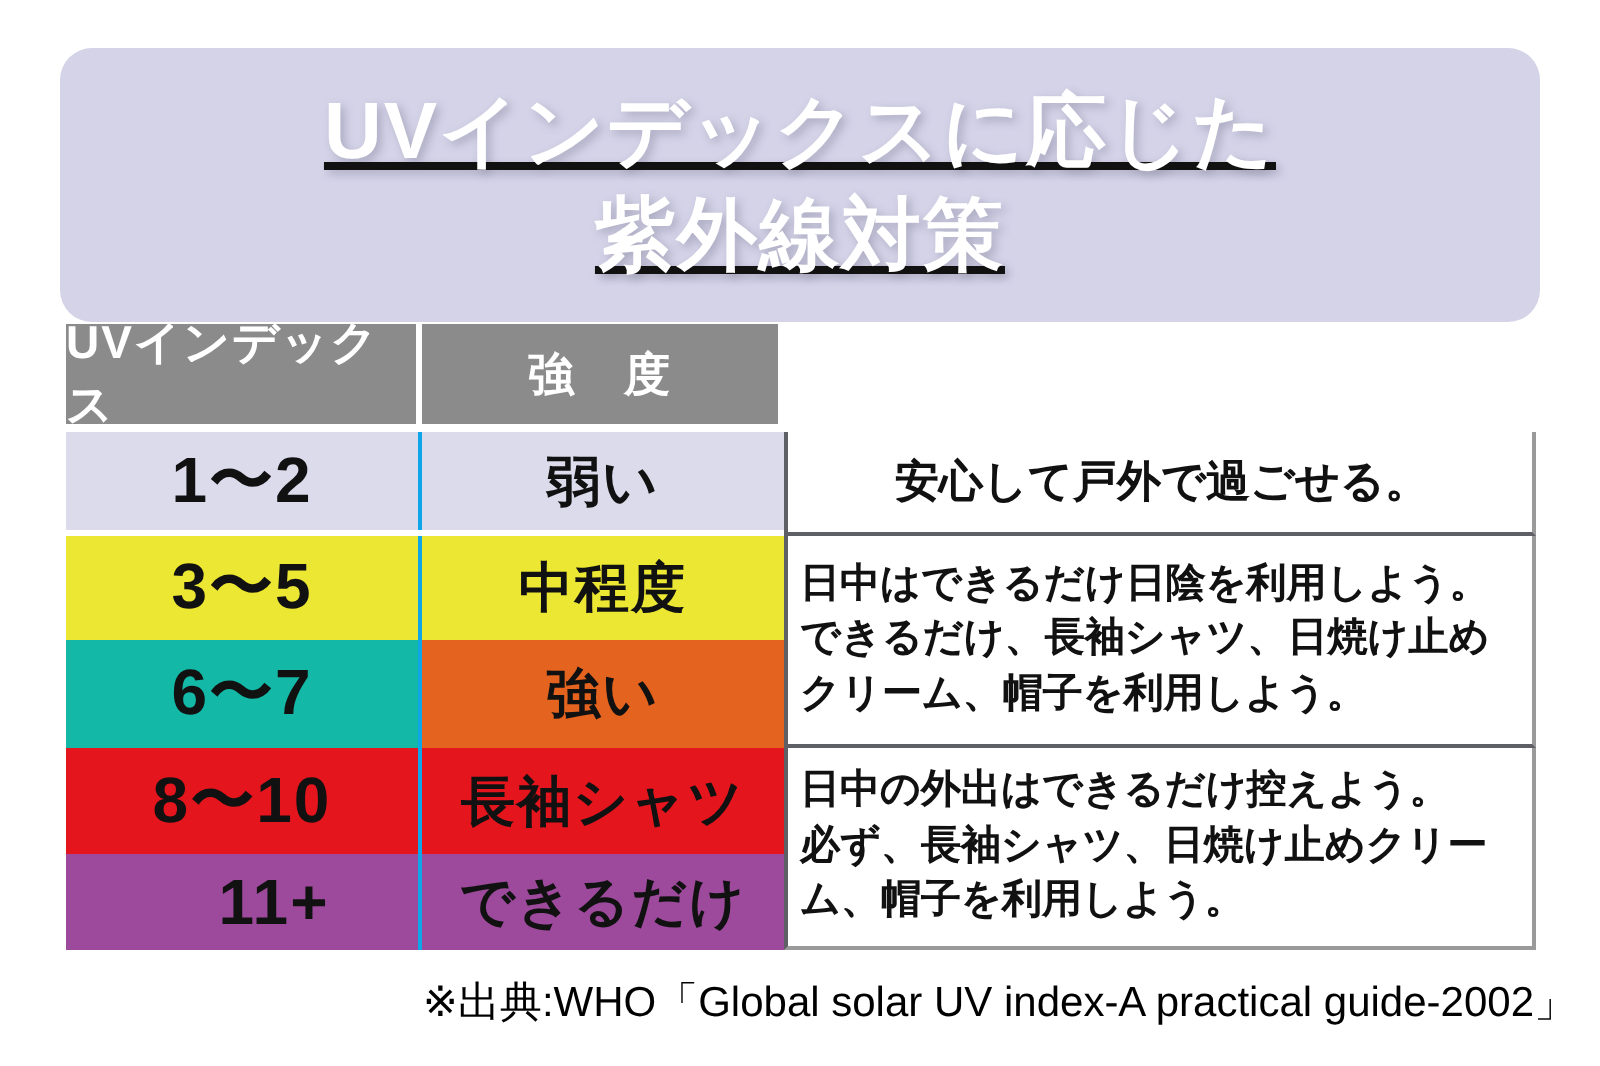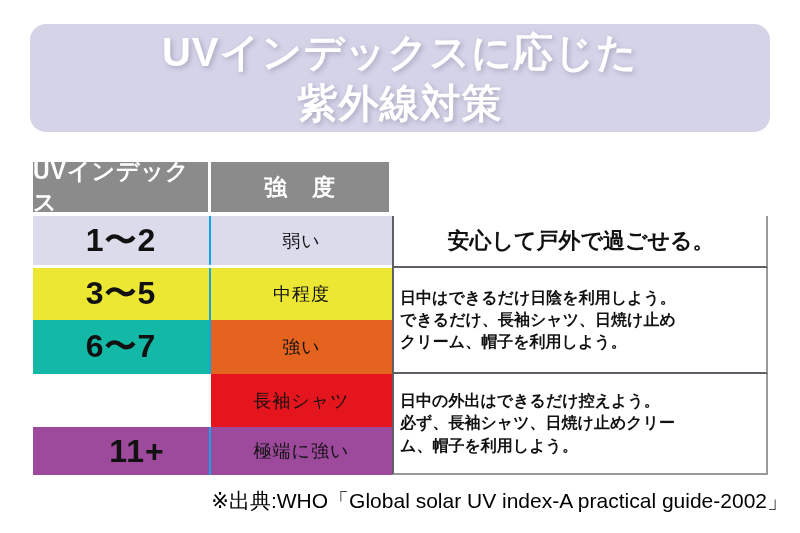--- a/index.html
+++ b/index.html
@@ -4,23 +4,23 @@
 <style>
   html,body{margin:0;padding:0;}
   body{
     width:800px;height:533px;position:relative;overflow:hidden;
     background:#ffffff;
     font-family:"Liberation Sans","DejaVu Sans",sans-serif;
     color:#111;
   }
   
   .banner{
-    position:absolute;left:30px;top:24px;width:740px;height:108px;
+    position:absolute;left:30px;top:24px;width:740px;height:137px;
     border-radius:16px;
-    display:flex;align-items:center;justify-content:center;
+    display:flex;align-items:center;justify-content:center;text-decoration:underline;
   }
   .banner-title{
     font-size:40px;font-weight:bold;color:#ffffff;
     text-align:center;line-height:1.28;letter-spacing:1px;
     white-space:pre-line;
     text-shadow:2px 2px 5px rgba(120,120,145,0.45);
   }
   
   .uvtable{
     position:absolute;left:33px;top:162px;
@@ -32,30 +32,30 @@
     display:flex;align-items:center;justify-content:center;
     box-sizing:border-box;
   }
   .hcell{
     color:#ffffff;font-weight:bold;font-size:23px;letter-spacing:1px;
   }
   .hdiv{border-right:3px solid #ffffff;}
   .h1{grid-area:1/1;} .h2{grid-area:1/2;} .h3{grid-area:1/3;}
   .c1{border-right:2px solid #0ea5e9;}        
   .idx{font-size:32px;font-weight:bold;letter-spacing:1px;}
-  .inten{font-size:18px;font-weight:normal;letter-spacing:1px;}
+  .inten{font-size:27px;font-weight:bold;letter-spacing:1px;}
   .r1c1{grid-area:3/1;} .r1c2{grid-area:3/2;}
   .r2c1{grid-area:5/1;} .r2c2{grid-area:5/2;}
   .r3c1{grid-area:6/1;} .r3c2{grid-area:6/2;}
   .r4c1{grid-area:7/1;} .r4c2{grid-area:7/2;}
   .r5c1{grid-area:8/1;} .r5c2{grid-area:8/2;}
   .measure{
     grid-column:3;background:#ffffff;
     border-left:2px solid #5f5f66;border-right:2px solid #9a9a9a;
-    font-weight:bold;font-size:16px;line-height:1.38;
+    font-weight:bold;font-size:20px;line-height:1.38;
     white-space:pre-line;
     display:flex;align-items:center;
     padding:2px 4px 2px 6px;box-sizing:border-box;
   }
   .m1{grid-row:3/5;border-bottom:2px solid #5f5f66;
       justify-content:center;text-align:center;font-size:22px;}
   .m2{grid-row:5/7;border-bottom:2px solid #5f5f66;}
   .m3{grid-row:7/9;border-bottom:2px solid #9a9a9a;}
   
   .source{
@@ -78,24 +78,25 @@
 
   <div class="cell idx c1 r1c1" style="background-color: rgb(220, 219, 236);">1〜2</div>
   <div class="cell inten r1c2" style="background-color: rgb(220, 219, 236);">弱い</div>
 
   <div class="cell idx c1 r2c1" style="background-color: rgb(235, 231, 51);">3〜5</div>
   <div class="cell inten r2c2" style="background-color: rgb(235, 231, 51);">中程度</div>
 
   <div class="cell idx c1 r3c1" style="background-color: #14b8a6;">6〜7</div>
   <div class="cell inten r3c2" style="background-color: rgb(228, 99, 31);">強い</div>
 
+  <div class="cell idx c1 r4c1" style="background-color: rgb(229, 21, 29);">8〜10</div>
   <div class="cell inten r4c2" style="background-color: rgb(229, 21, 29);">長袖シャツ</div>
 
   <div class="cell idx c1 r5c1" style="background-color: rgb(157, 74, 156); padding-left: 32px;">11+</div>
-  <div class="cell inten r5c2" style="background-color: rgb(157, 74, 156);">極端に強い</div>
+  <div class="cell inten r5c2" style="background-color: rgb(157, 74, 156);">できるだけ</div>
 
   <div class="measure m1">安心して戸外で過ごせる。</div>
   <div class="measure m2">日中はできるだけ日陰を利用しよう。
 できるだけ、長袖シャツ、日焼け止め
 クリーム、帽子を利用しよう。</div>
   <div class="measure m3">日中の外出はできるだけ控えよう。
 必ず、長袖シャツ、日焼け止めクリー
 ム、帽子を利用しよう。</div>
 </div>
 

